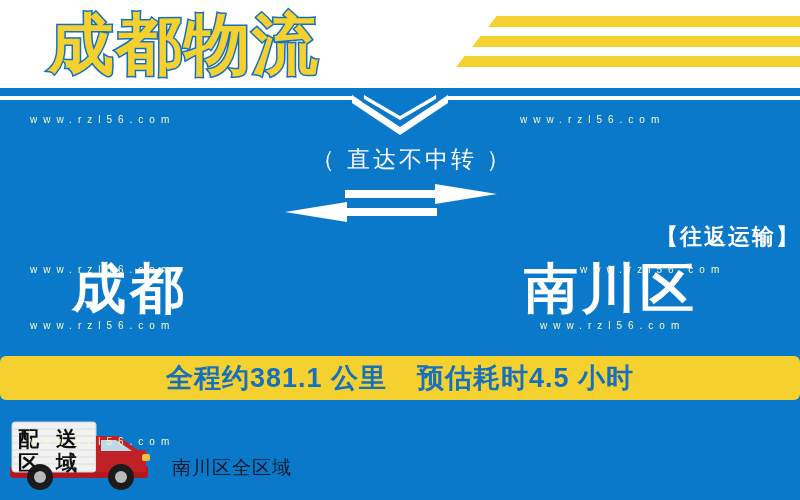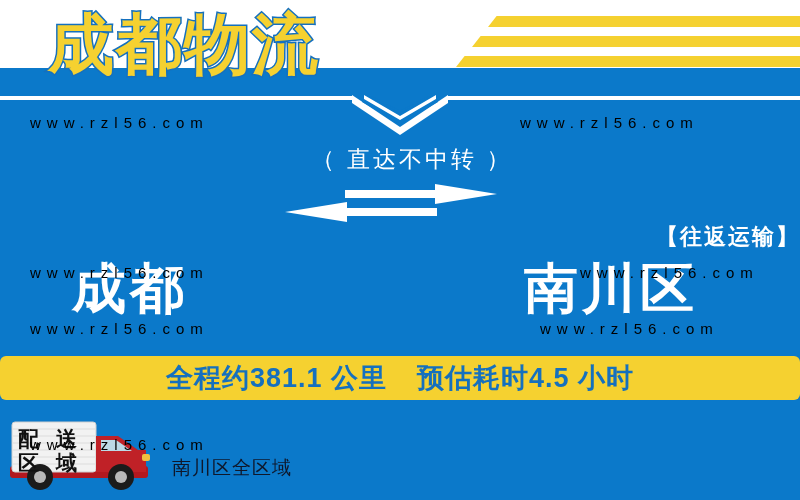--- a/index.html
+++ b/index.html
@@ -8,21 +8,21 @@
     font-family:"Liberation Sans","DejaVu Sans",sans-serif;
     background:#ffffff;
   }
   #banner{
     position:relative;width:800px;height:500px;overflow:hidden;
     background:#0b79ca;
   }
 
   
   .header{
-    position:absolute;left:0;top:0;width:800px;height:68px;
+    position:absolute;left:0;top:0;width:800px;height:88px;
     background:#ffffff;
   }
   .title{
     position:absolute;left:48px;top:4px;
     font-size:66px;line-height:80px;font-weight:bold;
     color:#f5d130;
     letter-spacing:2px;
     -webkit-text-stroke:3px #1570be;
     paint-order:stroke fill;
     white-space:nowrap;
@@ -44,21 +44,21 @@
 
   
   .divider-wrap{position:absolute;left:0;top:8px;width:800px;height:46px;}
   .dline{position:absolute;top:0;height:4px;background:#ffffff;}
   .dline.left{left:0;width:352px;}
   .dline.right{right:0;width:352px;}
   .chev{position:absolute;left:340px;top:-1px;width:120px;height:46px;}
 
   
   .wm{
-    position:absolute;color:#000000;font-size:15px;letter-spacing:6px;
+    position:absolute;color:#fef9c3;font-size:10px;letter-spacing:6px;
     white-space:nowrap;font-weight:normal;
   }
 
   
   .city{
     position:absolute;top:170px;
     font-size:54px;font-weight:bold;color:#ffffff;
     white-space:nowrap;letter-spacing:4px;line-height:60px;
   }
   .city.from{left:72px;}

